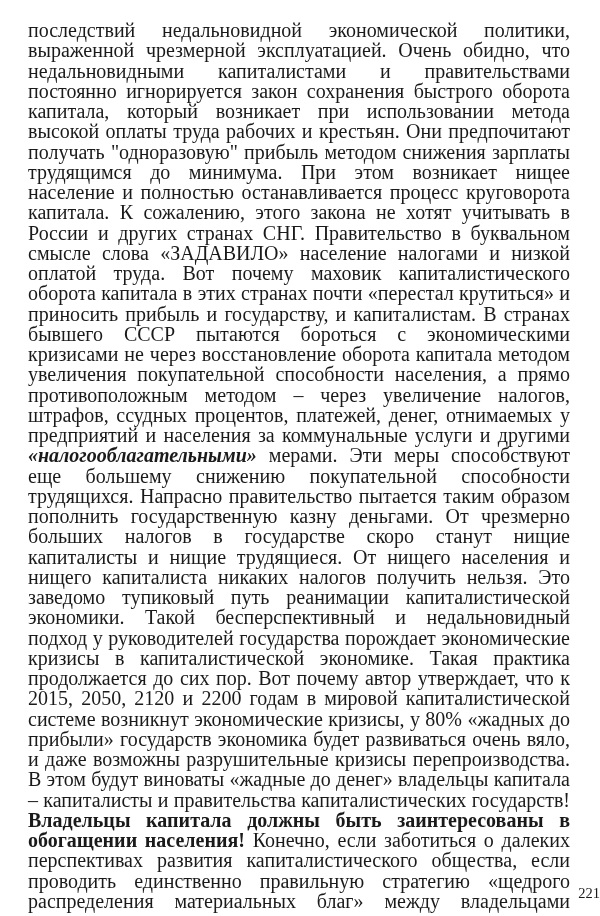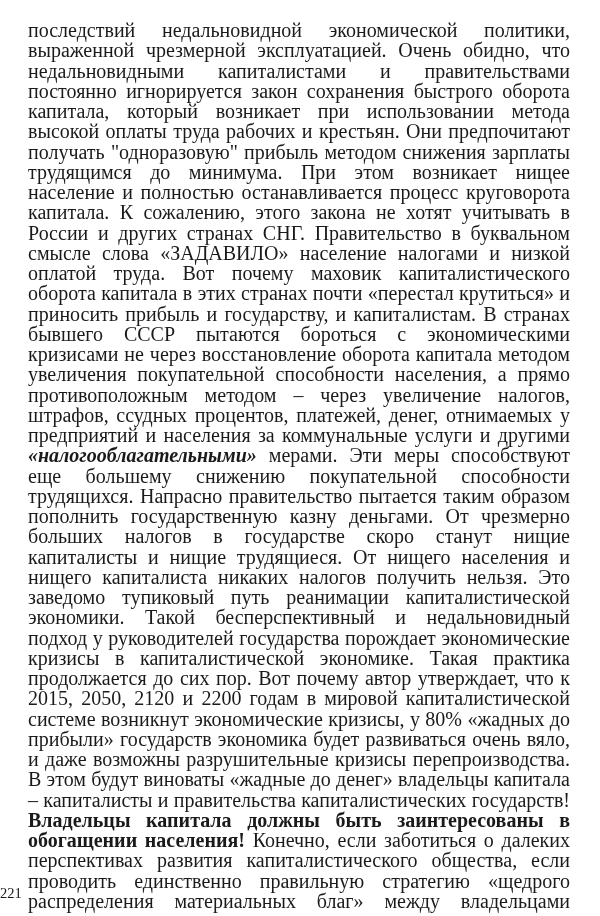--- a/index.html
+++ b/index.html
@@ -17,21 +17,21 @@
     line-height: 20.25px;
     text-align: justify;
     text-align-last: left;
     hyphens: none;
   }
   .para.p2 { margin-top: 6px; text-indent: 68px; }
   .bold { font-weight: bold; }
   .bolditalic { font-weight: bold; font-style: italic; }
   .pagenum {
     position: absolute; left: 0; width: 600px; top: 884px;
-    text-align: left; font-size: 14.5px; line-height: 18px;
+    text-align: right; font-size: 14.5px; line-height: 18px;
   }
 </style>
 </head>
 <body>
 
 <div class="page">
   <p class="para p1"><span>последствий недальновидной экономической политики, выраженной чрезмерной эксплуатацией. Очень обидно, что недальновидными капиталистами и правительствами постоянно игнорируется закон сохранения быстрого оборота капитала, который возникает при использовании метода высокой оплаты труда рабочих и крестьян. Они предпочитают получать "одноразовую" прибыль методом снижения зарплаты трудящимся до минимума. При этом возникает нищее население и полностью останавливается процесс круговорота капитала. К сожалению, этого закона не хотят учитывать в России и других странах СНГ. Правительство в буквальном смысле слова «ЗАДАВИЛО» население налогами и низкой оплатой труда. Вот почему маховик капиталистического оборота капитала в этих странах почти «перестал крутиться» и приносить прибыль и государству, и капиталистам. В странах бывшего СССР пытаются бороться с экономическими кризисами не через восстановление оборота капитала методом увеличения покупательной способности населения, а прямо противоположным методом – через увеличение налогов, штрафов, ссудных процентов, платежей, денег, отнимаемых у предприятий и населения за коммунальные услуги и другими </span><span class="bolditalic">«налогооблагательными»</span><span> мерами. Эти меры способствуют еще большему снижению покупательной способности трудящихся. Напрасно правительство пытается таким образом пополнить государственную казну деньгами. От чрезмерно больших налогов в государстве скоро станут нищие капиталисты и нищие трудящиеся. От нищего населения и нищего капиталиста никаких налогов получить нельзя. Это заведомо тупиковый путь реанимации капиталистической экономики. Такой бесперспективный и недальновидный подход у руководителей государства порождает экономические кризисы в капиталистической экономике. Такая практика продолжается до сих пор. Вот почему автор утверждает, что к 2015, 2050, 2120 и 2200 годам в мировой капиталистической системе возникнут экономические кризисы, у 80% «жадных до прибыли» государств экономика будет развиваться очень вяло, и даже возможны разрушительные кризисы перепроизводства. В этом будут виноваты «жадные до денег» владельцы капитала – капиталисты и правительства капиталистических государств! </span><span class="bold">Владельцы капитала должны быть заинтересованы в обогащении населения!</span><span> Конечно, если заботиться о далеких перспективах развития капиталистического общества, если проводить единственно правильную стратегию «щедрого распределения материальных благ» между владельцами капитала и трудящимися, то капиталистическая экономика станет развиваться значительно динамичнее, активнее. Логически рассуждая, предпочтительнее иметь стабильность в бизнесе и поддерживать процветание общества через увеличение покупательной способности населения. Надо проводить дальновидную экономическую политику, для этого капиталисты должны жертвовать своими сверхвысокими доходами, а правительства должны жертвовать величиной государственного бюджета. Капиталисты, правительство и законодательный орган управления (парламент, Дума, Сенат) должны соблюдать закон развития рыночной экономики в виде высокой покупательной способности населения. В противном случае – получайте экономический кризис.</span></p>
   <p class="para p2"><span class="bold">4.</span><span> Итак, оборот капитала зависит от покупательной способности населения. Чем богаче население государства, тем скорость оборота капитала выше, и тем выше прибыль у предпринимателей или у социалистического государства. Капиталисты и социалистическое государство должны быть заинтересованы в высокой оплате труда трудящихся, так как они составляют 99% населения, покупающего продукцию. При бедном населении не будет быстрого оборота</span></p>
 </div>
 

